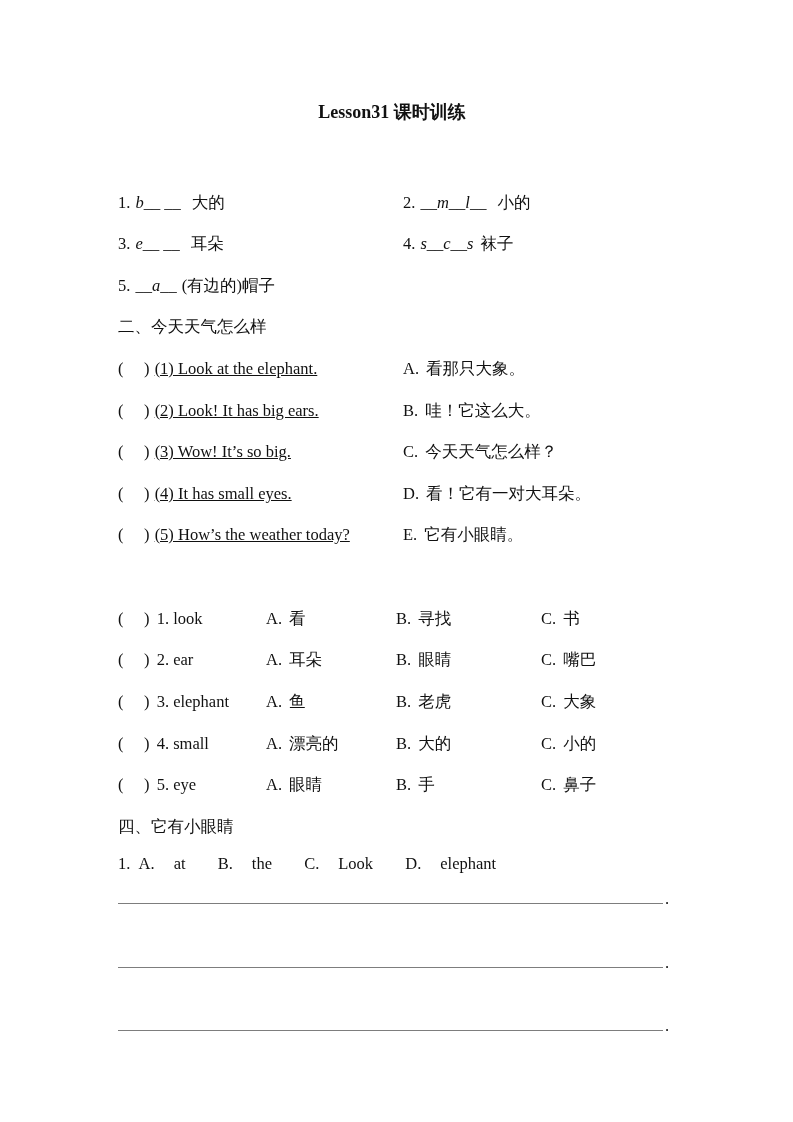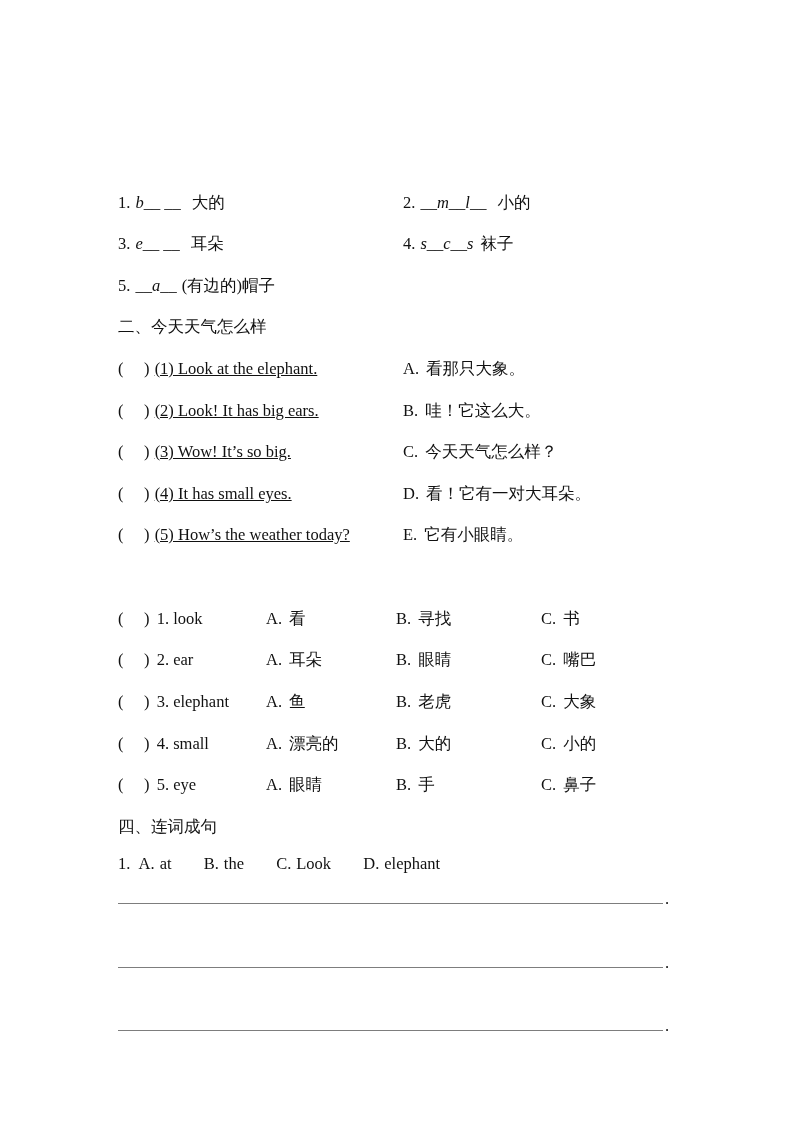--- a/index.html
+++ b/index.html
@@ -19,30 +19,31 @@
   .s-heading{position:absolute;left:118px;line-height:22px;}
   .row{position:absolute;left:118px;width:560px;line-height:22px;white-space:nowrap;}
   .cell{position:absolute;top:0;white-space:nowrap;}
   .num{margin-right:5px;}
   .word{margin-right:11px;font-style:italic;}
   .bracket{white-space:pre;}
   .en{margin-left:5px;text-decoration:underline;}
   .itm{margin-left:7px;}
   .optlabel{margin-right:7px;}
   .opt{margin-right:28px;}
-  .opt .w{margin-left:5px;}
+  .opt .w{margin-left:19px;}
   .wline{position:absolute;left:118px;white-space:nowrap;}
   .line-rule{display:inline-block;width:545px;height:9px;border-bottom:1.6px solid #7d7d7d;}
   .line-dot{margin-left:2px;}
 </style>
 </head>
 <body>
 
 <div class="page">
 
+  <h1 class="title">Lesson31 课时训练</h1>
 
 
   <div class="row" style="top:192px">
     <span class="cell" style="left:0">
       <span class="num">1.</span><span class="word">b__ __</span><span>大的</span>
     </span>
     <span class="cell" style="left:285px">
       <span class="num">2.</span><span class="word">__m__l__</span><span>小的</span>
     </span>
   </div>
@@ -148,21 +149,21 @@
 
   <div class="row" style="top:774px">
     <span class="cell" style="left:0">
       <span class="bracket">(     )</span><span class="itm">5. eye</span>
     </span>
     <span class="cell" style="left:148px"><span class="optlabel">A.</span><span>眼睛</span></span>
     <span class="cell" style="left:278px"><span class="optlabel">B.</span><span>手</span></span>
     <span class="cell" style="left:423px"><span class="optlabel">C.</span><span>鼻子</span></span>
   </div>
 
-  <div class="s-heading" style="top:816px">四、连词成句</div>
+  <div class="s-heading" style="top:816px">四、它有小眼睛</div>
 
   <div class="row" style="top:853px">
     <span class="num">1.</span>
     <span class="opt"><span>A.</span><span class="w">at</span></span>
     <span class="opt"><span>B.</span><span class="w">the</span></span>
     <span class="opt"><span>C.</span><span class="w">Look</span></span>
     <span class="opt"><span>D.</span><span class="w">elephant</span></span>
   </div>
   <div class="wline" style="top:889px"><span class="line-rule"></span><span class="line-dot">.</span></div>
 

